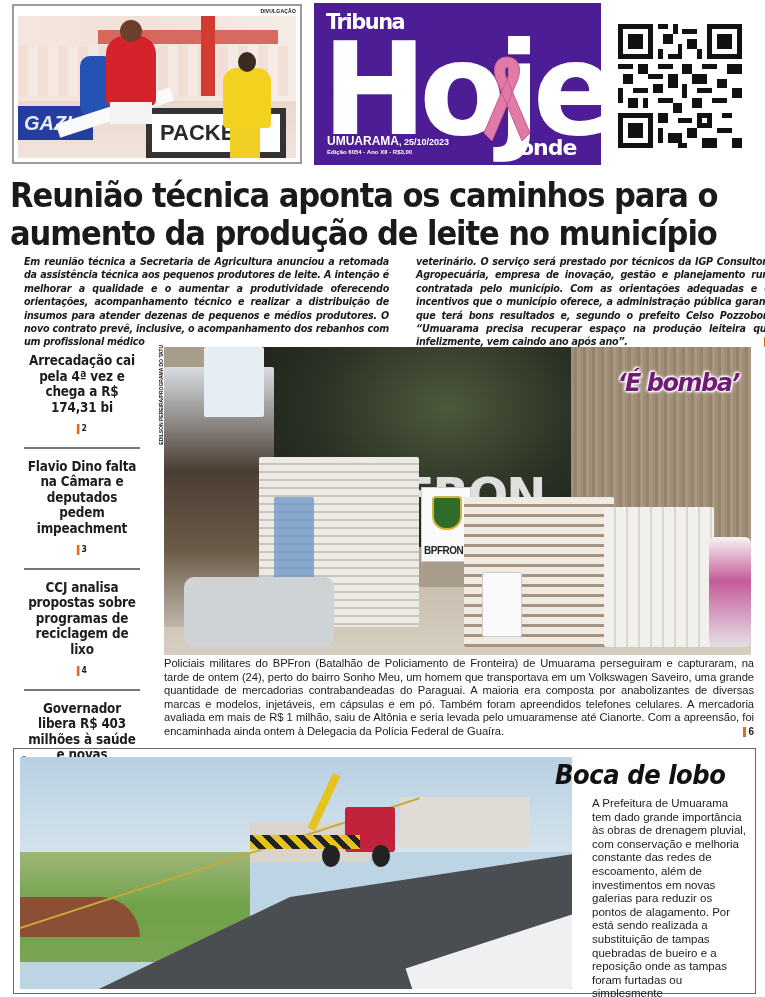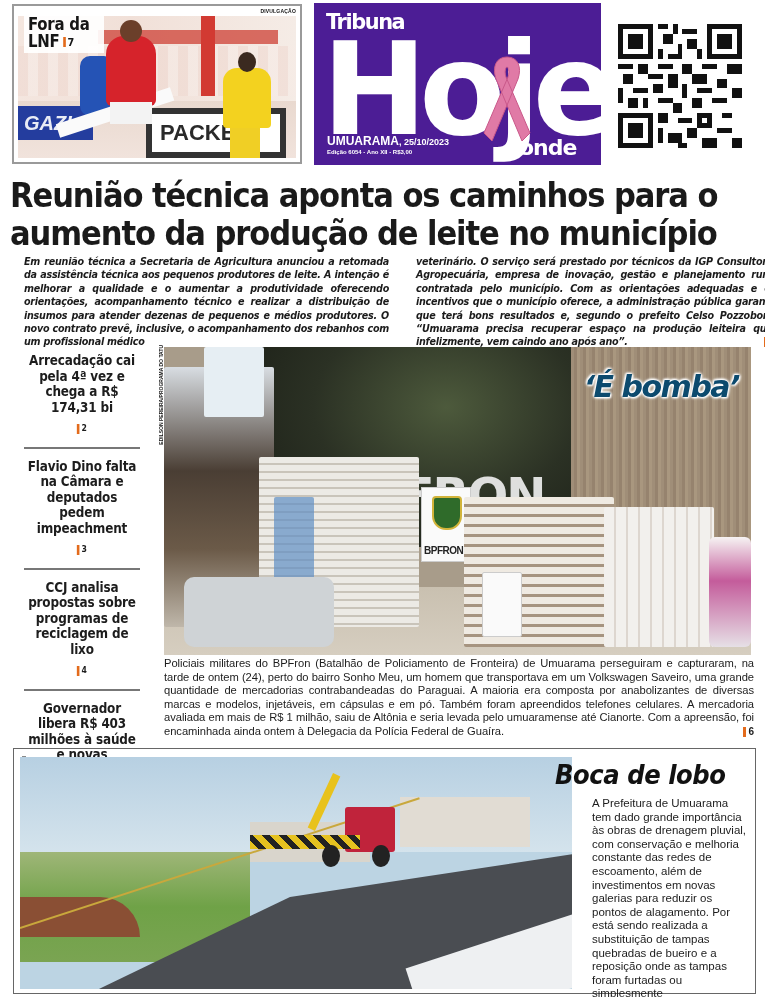--- a/index.html
+++ b/index.html
@@ -103,21 +103,21 @@
   .mp-wall { position:absolute; left: 407px; top: 0; right: 0; height: 230px;
     background: repeating-linear-gradient(90deg, #a08e78 0 3px, #96836e 3px 6px, #a9977f 6px 9px); }
   .mp-floor { position:absolute; left:0; right:0; top: 240px; bottom:0; background: linear-gradient(180deg,#c9c0b0,#d6cec0); }
   .mp-text-bpfron { position:absolute; left: 170px; top: 120px; font-family:"DejaVu Sans",sans-serif; font-weight:bold; font-size: 48px; color:#eee; letter-spacing:-2px; opacity:.92; }
   .mp-pile { position:absolute; border-radius: 2px; }
   .mp-sign { position:absolute; left: 257px; top: 140px; width: 50px; height: 75px; background:#fafafa; border:1px solid #ccc; }
   .mp-sign .shield { position:absolute; left: 10px; top: 8px; width: 30px; height: 34px; background:#2f6b2a; border-radius: 4px 4px 14px 14px; border: 2px solid #d2b43a; }
   .mp-sign span { position:absolute; left: 2px; bottom: 5px; font-size: 10px; font-weight: bold; color:#222; letter-spacing:-.5px; }
   .e-bomba {
     position:absolute; right: 12px; top: 22px; font-family:"DejaVu Sans", sans-serif; font-weight:bold; font-style: italic;
-    font-size: 30px; color:#0c4a6e; letter-spacing:-1.5px;
+    font-size: 24px; color:#701a75; letter-spacing:-1.5px;
     text-shadow: 0 0 3px #fff, 0 0 3px #fff, 0 0 4px #fff, 1px 1px 2px #fff, -1px -1px 2px #fff;
   }
   .caption {
     position:absolute; left: 164px; top: 657px; width: 590px; font-family:"Liberation Sans", sans-serif;
     font-size: 11.2px; line-height: 13.6px; color:#1c1c1c; text-align: justify; letter-spacing:-.05px;
   }
   .caption .ref { font-weight: bold; font-size: 10px; float:right; margin-top: 0px; }
 
   
   .bottom-box {
@@ -168,27 +168,20 @@
         <span>PACKETT</span>
       </div>
     <div class="player-blue"></div>
     <div class="player-red-legs"></div>
     <div class="player-red"></div>
     <div class="player-red-head"></div>
     <div class="player-red-shorts"></div>
     <div class="player-yellow-legs"></div>
     <div class="player-yellow"></div>
     <div class="player-yellow-head"></div>
-  </div>
-  <div class="title-box">
-    <span class="t">Fora da</span>
-    <span class="t"><span>LNF</span><span class="ref">
-          <i class="pageref-bar"></i>
-          <span>7</span>
-        </span></span>
   </div>
 </div>
 
 <div class="masthead">
   <span class="hoje">Hoje</span>
   <span class="tribuna">Tribuna</span>
   <svg class="ribbon" viewBox="0 0 50 90">
     <path d="M25 4 C14 4 10 14 14 26 L40 88 L48 80 L24 24 C22 18 24 14 25 14 C26 14 28 18 26 24 L2 80 L10 88 L36 26 C40 14 36 4 25 4 Z" fill="#e07aa6" stroke="#c9588a" stroke-width="1"></path>
   </svg>
   <span class="city"><span>UMUARAMA</span><span class="date">, 25/10/2023</span></span>

